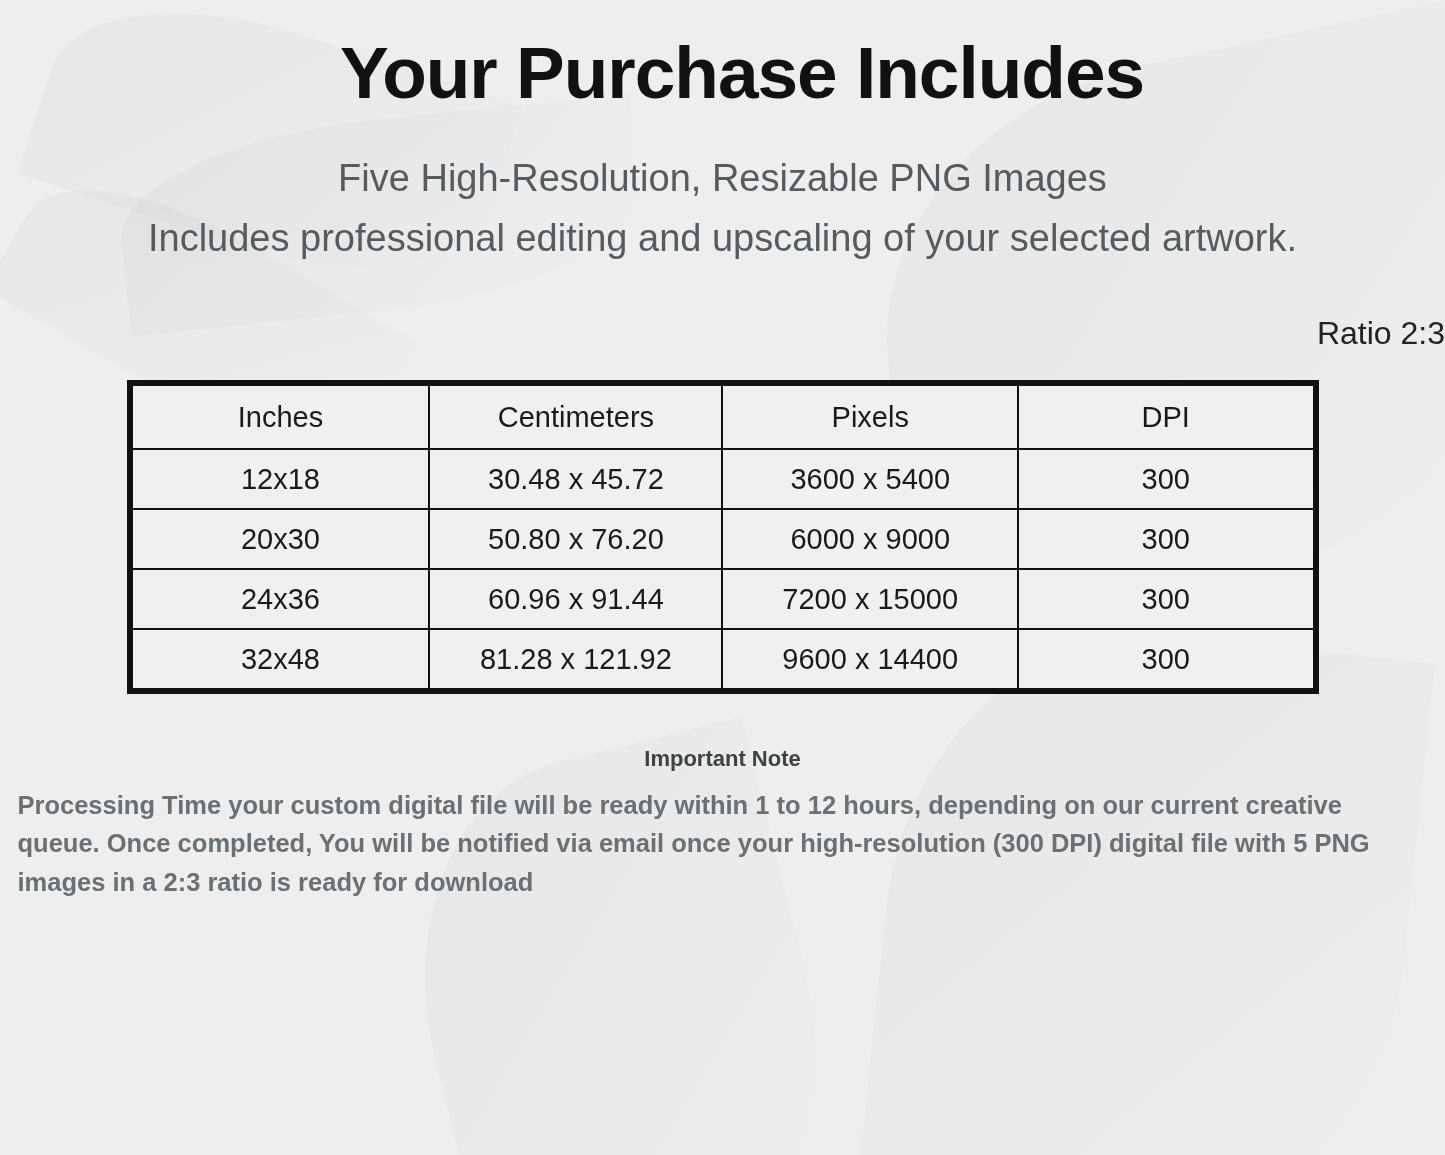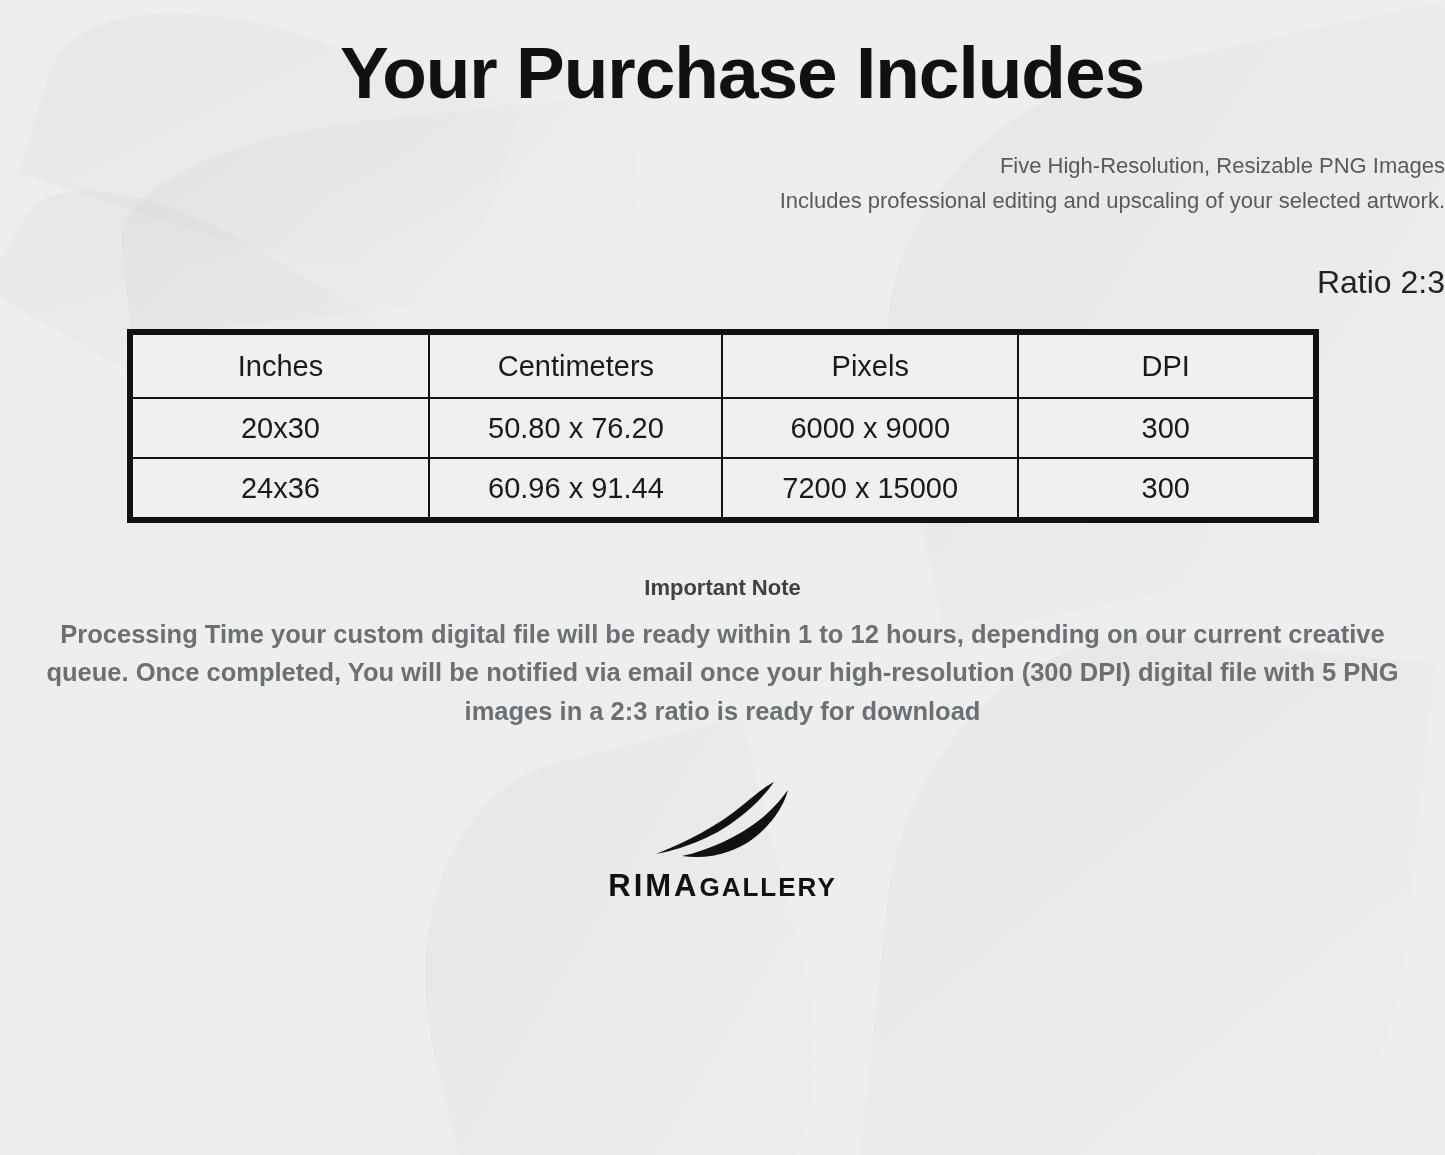--- a/index.html
+++ b/index.html
@@ -57,24 +57,23 @@
     line-height: 1.05;
     padding-left: 39px;
   }
 
   .subtitle-block {
     text-align: center;
     margin-top: 36px;
     color: #555b5e;
   }
   .subtitle-line {
-    font-size: 22px;
+    font-size: 38px;
     line-height: 1.6;
     font-weight: 400;
-    text-align: right;
   }
 
   .ratio-heading {
     text-align: right;
     font-size: 32px;
     color: #222;
     margin-top: 46px;
     font-weight: 400;
   }
 
@@ -113,21 +112,20 @@
   .note-title {
     text-align: center;
     font-size: 22px;
     font-weight: 700;
     color: #3d4245;
     margin-top: 52px;
   }
   .note-body {
     width: 1410px;
     margin: 14px auto 0 auto;
-    text-align: center;
     font-size: 25.5px;
     font-weight: 700;
     line-height: 1.5;
     color: #6a7074;
   }
 
   .logo-area {
     margin-top: 46px;
     display: flex;
     flex-direction: column;
@@ -190,42 +188,44 @@
       <thead>
         <tr>
           <th>Inches</th>
           <th>Centimeters</th>
           <th>Pixels</th>
           <th>DPI</th>
         </tr>
       </thead>
       <tbody>
         <tr>
+          <td>12x18</td>
+          <td>30.48 x 45.72</td>
+          <td>3600 x 5400</td>
+          <td>300</td>
+        </tr>
+        <tr>
           <td>20x30</td>
           <td>50.80 x 76.20</td>
           <td>6000 x 9000</td>
           <td>300</td>
         </tr>
         <tr>
           <td>24x36</td>
           <td>60.96 x 91.44</td>
           <td>7200 x 15000</td>
           <td>300</td>
         </tr>
+        <tr>
+          <td>32x48</td>
+          <td>81.28 x 121.92</td>
+          <td>9600 x 14400</td>
+          <td>300</td>
+        </tr>
       </tbody>
     </table>
   </div>
 
   <div class="note-title">Important Note</div>
   <div class="note-body">Processing Time your custom digital file will be ready within 1 to 12 hours, depending on our current creative queue. Once completed, You will be notified via email once your high-resolution (300 DPI) digital file with 5 PNG images in a 2:3 ratio is ready for download</div>
 
-  <div class="logo-area">
-    <svg class="logo-mark" viewBox="0 0 150 86">
-      <path d="M8 78 C 38 66, 70 50, 96 28 C 108 18, 118 10, 126 6 C 118 18, 104 32, 88 44 C 70 58, 40 72, 8 78 Z" fill="#111111"></path>
-      <path d="M34 80 C 62 74, 92 60, 114 42 C 126 32, 134 22, 140 14 C 136 30, 124 48, 106 62 C 88 76, 62 84, 34 80 Z" fill="#111111"></path>
-    </svg>
-    <div class="logo-text">
-      <span class="rima">RIMA</span>
-      <span class="gallery">GALLERY</span>
-    </div>
-  </div>
 
 </div>
 
 </body></html>

